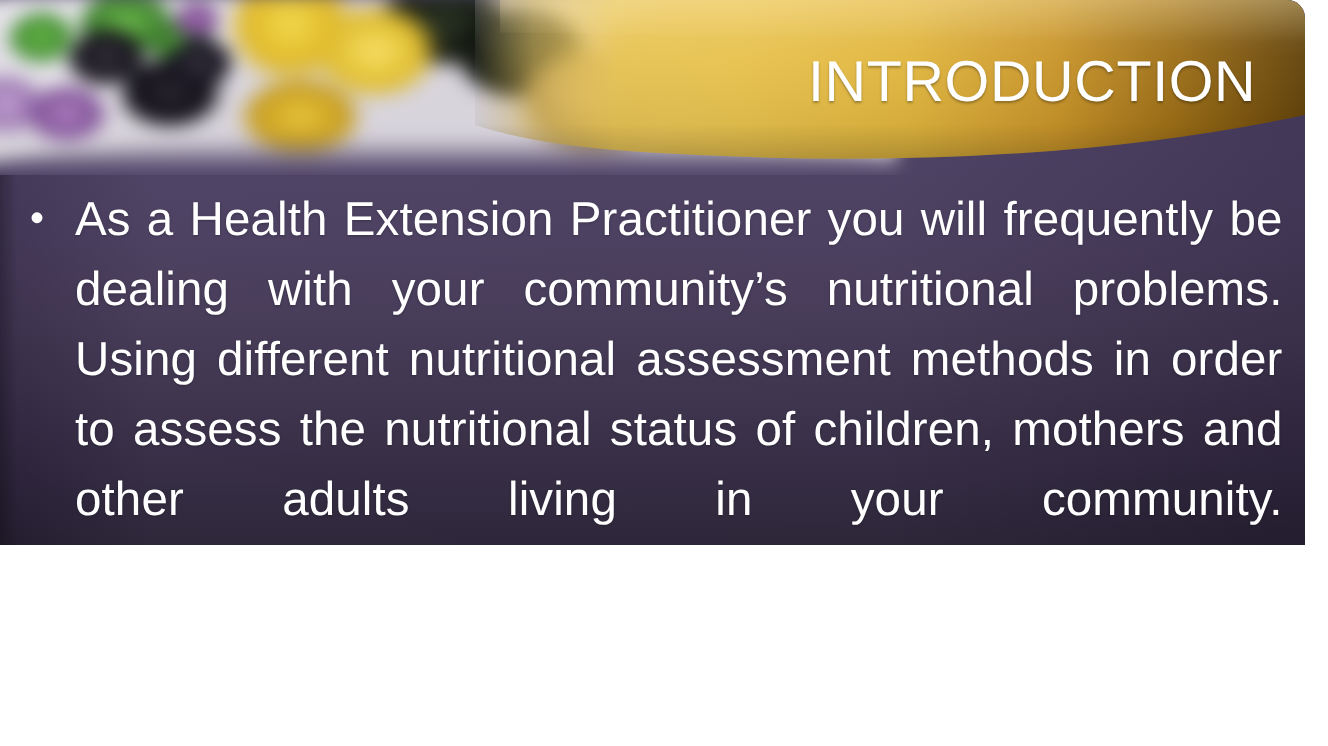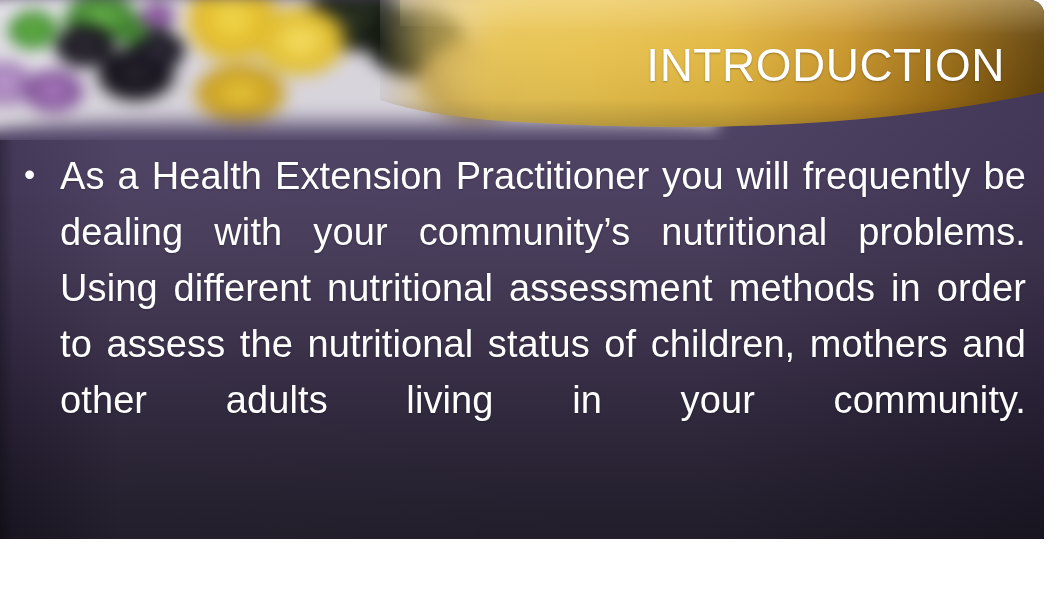--- a/index.html
+++ b/index.html
@@ -11,21 +11,21 @@
     width: 1062px;
     height: 597px;
     overflow: hidden;
     font-family: "Liberation Sans", sans-serif;
   }
 
   
   #slide {
     position: relative;
     width: 1062px;
-    height: 539px;
+    height: 436px;
     background: #ffffff;
     overflow: hidden;
   }
 
   
   .slide-canvas {
     position: absolute;
     left: 0;
     top: 0;
     width: 1044px;

